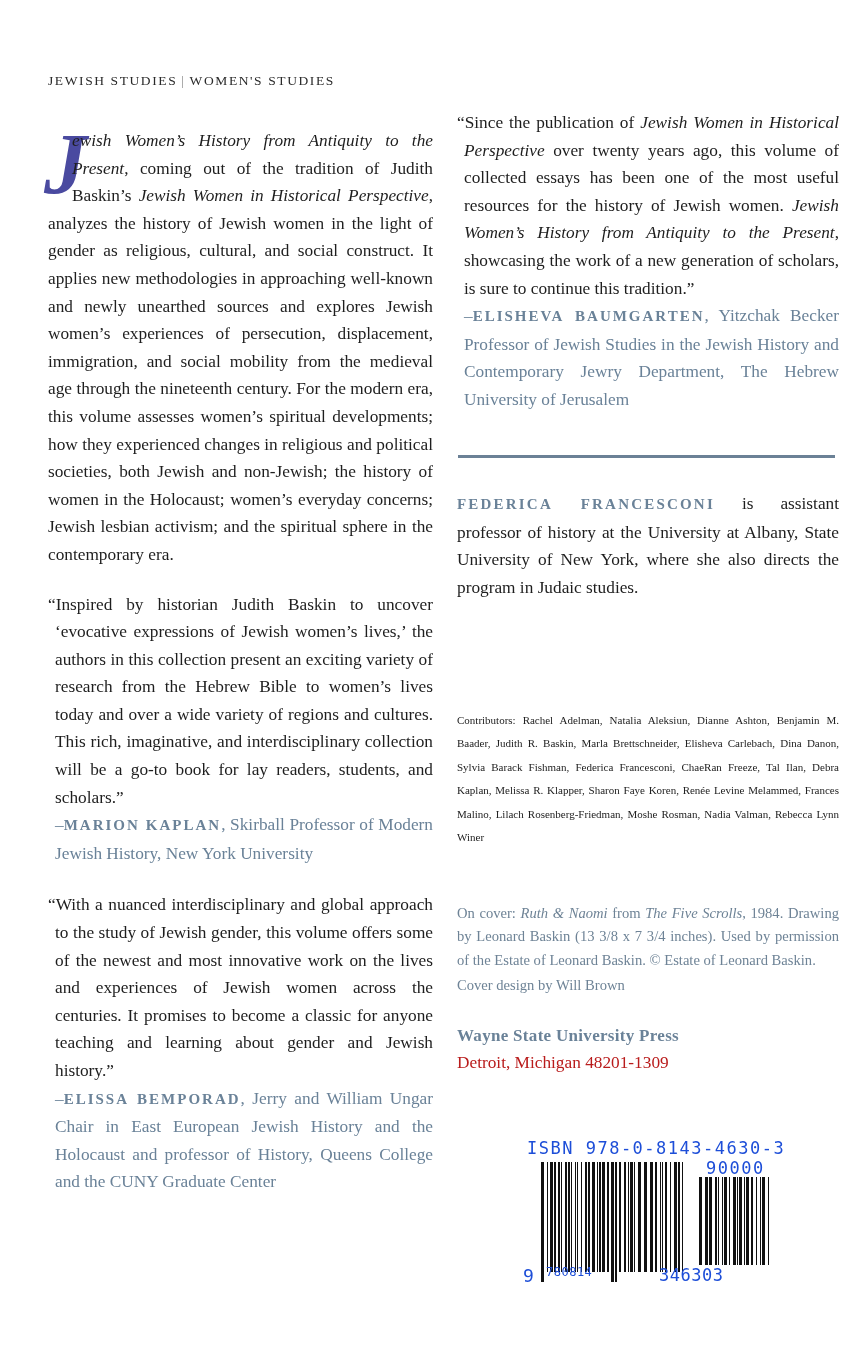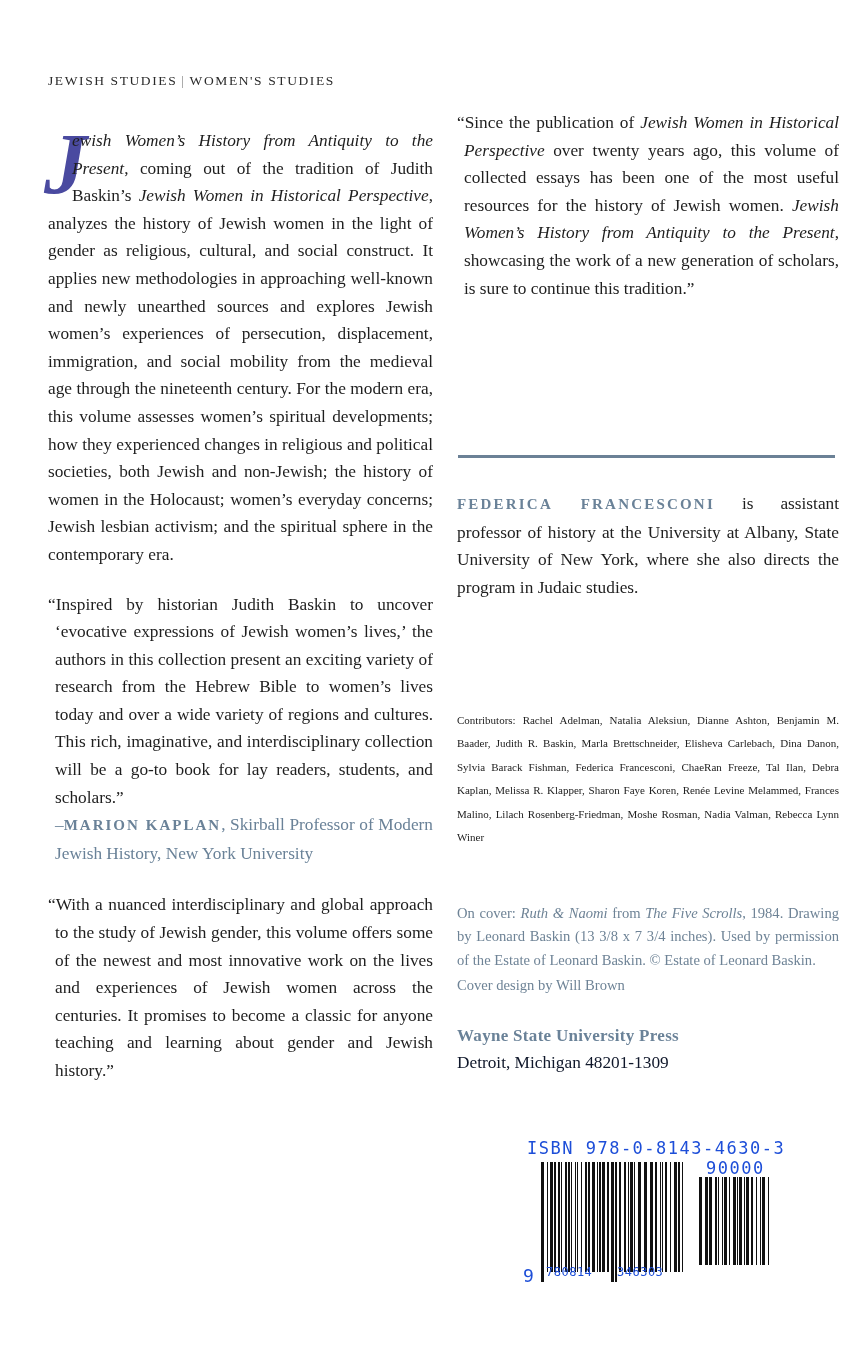--- a/index.html
+++ b/index.html
@@ -28,21 +28,21 @@
   .quote { margin: 0; font-size: 17.3px; line-height: 27.6px; text-align: justify; text-indent: -7px; }
   .attrib { color: #6a8298; font-size: 17.3px; line-height: 27.6px; text-align: justify; margin: 0; }
   .attrib .name { letter-spacing: 2px; font-size: 15px; font-weight: bold; }
   .divider { left: 458px; top: 455px; width: 377px; height: 3px; background: #6b8196; }
   .bio { font-size: 17.3px; line-height: 27.6px; margin: 0; text-align: justify; }
   .bio .name { color: #6a8298; letter-spacing: 2.2px; font-size: 15px; font-weight: bold; }
   .contrib { font-size: 11px; line-height: 23.4px; margin: 0; text-align: justify; color: #222; }
   .credit { font-size: 14.6px; line-height: 23.4px; margin: 0; text-align: justify; color: #6e8396; }
   .credit i { font-style: italic; }
   .publisher { color: #6a8298; font-size: 17px; font-weight: bold; letter-spacing: 0.3px; }
-  .address { font-size: 17.3px; color: #0f172a; }
+  .address { font-size: 17.3px; color: #b91c1c; }
   .isbn-text {
     font-family: "DejaVu Sans Mono", "Liberation Mono", monospace; font-size: 17px; letter-spacing: 1.5px;
     color: #1d4ed8; white-space: nowrap;
   }
   .bar { position: absolute; background: #111; }
 </style>
 </head>
 <body>
 
 <div class="abs series-label">
@@ -58,26 +58,28 @@
 
   <div style="padding-left:7px;">
     <p class="quote">“Inspired by historian Judith Baskin to uncover ‘evocative expressions of Jewish women’s lives,’ the authors in this collection present an exciting variety of research from the Hebrew Bible to women’s lives today and over a wide variety of regions and cultures. This rich, imaginative, and interdisciplinary collection will be a go-to book for lay readers, students, and scholars.”</p>
     <p class="attrib" style="margin-left:-7px;padding-left:0;text-indent:0;margin-left:0;"><span>–</span><span class="name">MARION KAPLAN</span><span>, Skirball Professor of Modern Jewish History, New York University</span></p>
   </div>
 
   <div style="height:24px"></div>
 
   <div style="padding-left:7px;">
     <p class="quote">“With a nuanced interdisciplinary and global approach to the study of Jewish gender, this volume offers some of the newest and most innovative work on the lives and experiences of Jewish women across the centuries. It promises to become a classic for anyone teaching and learning about gender and Jewish history.”</p>
+    <p class="attrib"><span>–</span><span class="name">ELISSA BEMPORAD</span><span>, Jerry and William Ungar Chair in East European Jewish History and the Holocaust and professor of History, Queens College and the CUNY Graduate Center</span></p>
   </div>
 </div>
 
 <div class="abs col-right">
   <div style="padding-left:7px;">
     <p class="quote"><span>“Since the publication of </span><i>Jewish Women in Historical Perspective</i><span> over twenty years ago, this volume of collected essays has been one of the most useful resources for the history of Jewish women. </span><i>Jewish Women’s History from Antiquity to the Present</i><span>, showcasing the work of a new generation of scholars, is sure to continue this tradition.”</span></p>
+    <p class="attrib"><span>–</span><span class="name">ELISHEVA BAUMGARTEN</span><span>, Yitzchak Becker Professor of Jewish Studies in the Jewish History and Contemporary Jewry Department, The Hebrew University of Jerusalem</span></p>
   </div>
 </div>
 
 <div class="abs divider"></div>
 
 <div class="abs" style="left:457px; top:490px; width:382px;">
   <p class="bio"><span class="name">FEDERICA FRANCESCONI</span><span> is assistant professor of history at the University at Albany, State University of New York, where she also directs the program in Judaic studies.</span></p>
   <div style="height:20px"></div>
 </div>
 
@@ -150,14 +152,14 @@
       <div class="bar" style="left: 744px; width: 1px; top: 1177px; height: 88px;"></div>
       <div class="bar" style="left: 746px; width: 3px; top: 1177px; height: 88px;"></div>
       <div class="bar" style="left: 751px; width: 2px; top: 1177px; height: 88px;"></div>
       <div class="bar" style="left: 756px; width: 1px; top: 1177px; height: 88px;"></div>
       <div class="bar" style="left: 760px; width: 1px; top: 1177px; height: 88px;"></div>
       <div class="bar" style="left: 762px; width: 3px; top: 1177px; height: 88px;"></div>
       <div class="bar" style="left: 768px; width: 1px; top: 1177px; height: 88px;"></div>
     </div>
   <div class="abs isbn-text" style="left:523px; top:1265px; font-size:18px;">9</div>
   <div class="abs isbn-text" style="left:546px; top:1265px; font-size:12px; letter-spacing:0.5px;">780814</div>
-  <div class="abs isbn-text" style="left:617px; top:1265px; font-size:12px; letter-spacing:0.5px;">346303</div>
+  <div class="abs isbn-text" style="left:617px; top:1265px; font-size:17px; letter-spacing:0.5px;padding-left:42px;">346303</div>
 </div>
 
 </body></html>

